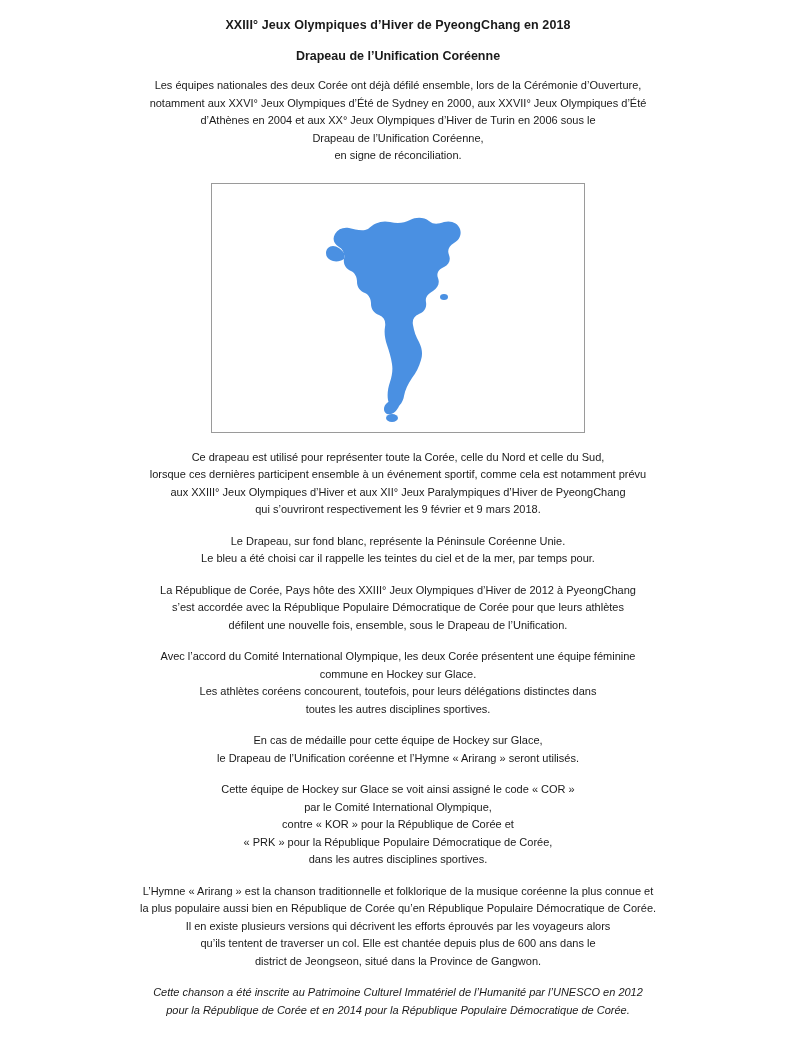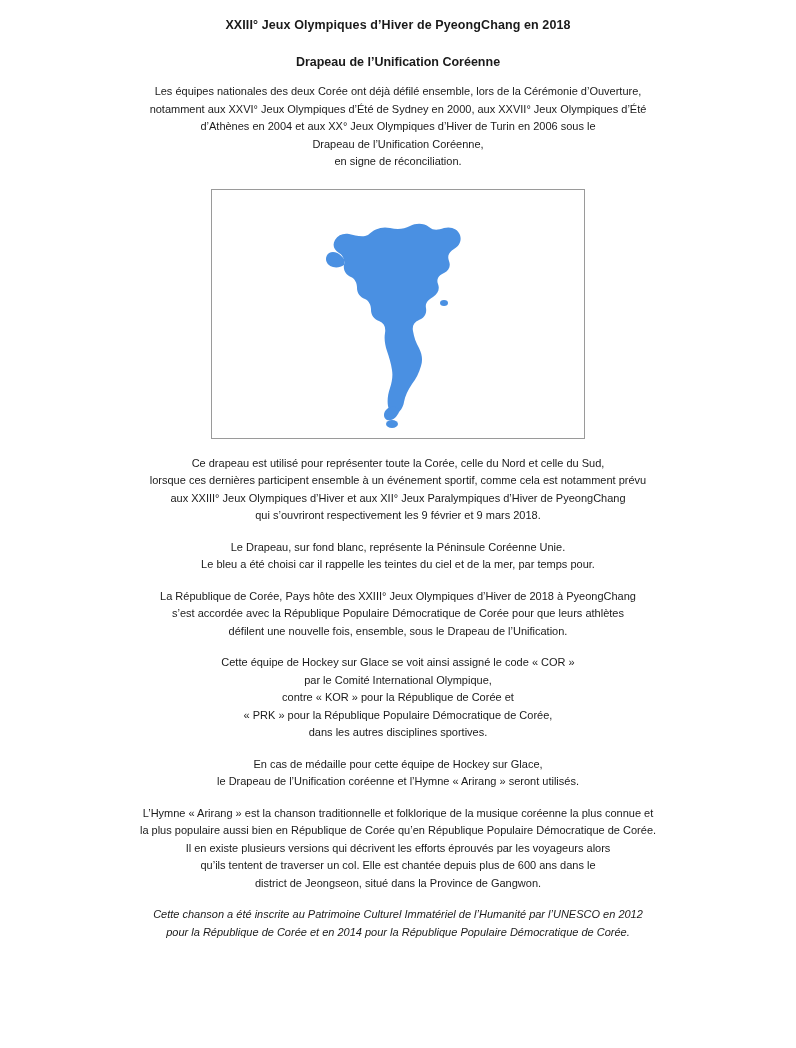--- a/index.html
+++ b/index.html
@@ -27,21 +27,21 @@
     font-size: 12.5px;
     font-weight: bold;
     text-align: center;
     letter-spacing: 0.1px;
     margin-top: 4px;
   }
   .subtitle {
     font-size: 12.5px;
     font-weight: bold;
     text-align: center;
-    margin-top: 23px;
+    margin-top: 17px;
   }
   .para {
     font-size: 11px;
     text-align: center;
     line-height: 17.5px;
     margin-top: 14px;
     width: 100%;
   }
   .flag-frame {
     width: 372px;
@@ -120,34 +120,38 @@
   </div>
 
   <div class="para" style="white-space: pre-line;">Ce drapeau est utilisé pour représenter toute la Corée, celle du Nord et celle du Sud,
 lorsque ces dernières participent ensemble à un événement sportif, comme cela est notamment prévu
 aux XXIII° Jeux Olympiques d’Hiver et aux XII° Jeux Paralympiques d’Hiver de PyeongChang
 qui s’ouvriront respectivement les 9 février et 9 mars 2018.</div>
 
   <div class="para" style="white-space: pre-line;">Le Drapeau, sur fond blanc, représente la Péninsule Coréenne Unie.
 Le bleu a été choisi car il rappelle les teintes du ciel et de la mer, par temps pour.</div>
 
-  <div class="para" style="white-space: pre-line;">La République de Corée, Pays hôte des XXIII° Jeux Olympiques d’Hiver de 2018 à PyeongChang
+  <div class="para" style="white-space: pre-line;">La République de Corée, Pays hôte des XXIII° Jeux Olympiques d’Hiver de 2012 à PyeongChang
 s’est accordée avec la République Populaire Démocratique de Corée pour que leurs athlètes
 défilent une nouvelle fois, ensemble, sous le Drapeau de l’Unification.</div>
 
+  <div class="para" style="white-space: pre-line;">Avec l’accord du Comité International Olympique, les deux Corée présentent une équipe féminine
+commune en Hockey sur Glace.
+Les athlètes coréens concourent, toutefois, pour leurs délégations distinctes dans
+toutes les autres disciplines sportives.</div>
 
+
+  <div class="para" style="white-space: pre-line;">En cas de médaille pour cette équipe de Hockey sur Glace,
+le Drapeau de l’Unification coréenne et l’Hymne « Arirang » seront utilisés.</div>
 
   <div class="para" style="white-space: pre-line;">Cette équipe de Hockey sur Glace se voit ainsi assigné le code « COR »
 par le Comité International Olympique,
 contre « KOR » pour la République de Corée et
 « PRK » pour la République Populaire Démocratique de Corée,
 dans les autres disciplines sportives.</div>
-
-  <div class="para" style="white-space: pre-line;">En cas de médaille pour cette équipe de Hockey sur Glace,
-le Drapeau de l’Unification coréenne et l’Hymne « Arirang » seront utilisés.</div>
 
   <div class="para" style="white-space: pre-line;">L’Hymne « Arirang » est la chanson traditionnelle et folklorique de la musique coréenne la plus connue et
 la plus populaire aussi bien en République de Corée qu’en République Populaire Démocratique de Corée.
 Il en existe plusieurs versions qui décrivent les efforts éprouvés par les voyageurs alors
 qu’ils tentent de traverser un col. Elle est chantée depuis plus de 600 ans dans le
 district de Jeongseon, situé dans la Province de Gangwon.</div>
 
   <div class="para" style="white-space: pre-line; font-style: italic;">Cette chanson a été inscrite au Patrimoine Culturel Immatériel de l’Humanité par l’UNESCO en 2012
 pour la République de Corée et en 2014 pour la République Populaire Démocratique de Corée.</div>
 

